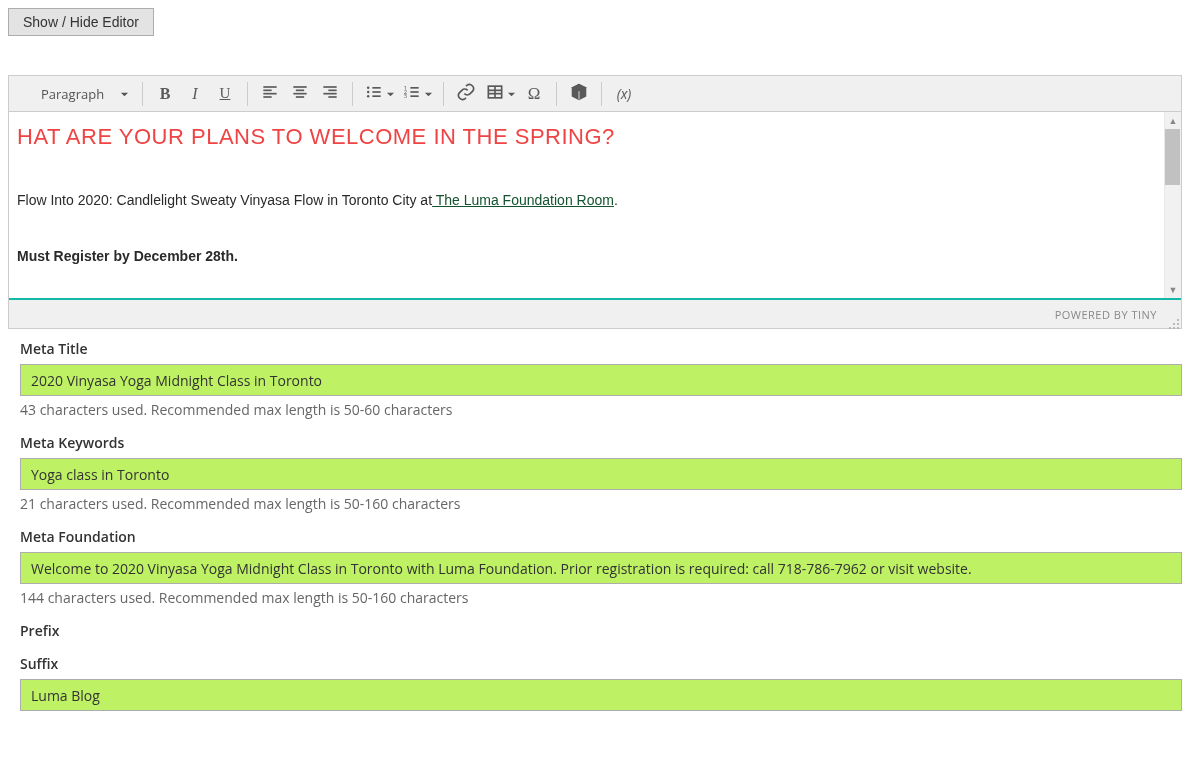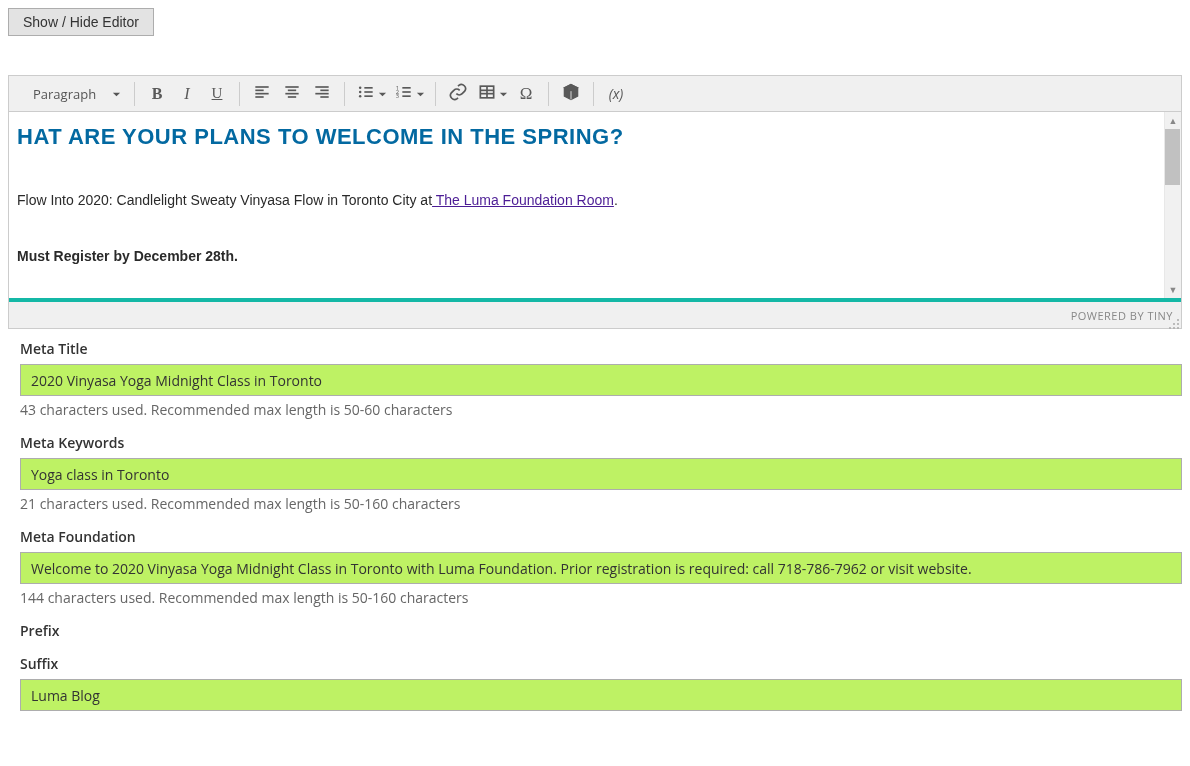--- a/index.html
+++ b/index.html
@@ -23,21 +23,21 @@
   }
   .editor-wrap {
     border: 1px solid #ccc;
     margin-bottom: 10px;
   }
   .toolbar {
     display: flex;
     align-items: center;
     background: #f0f0f0;
     border-bottom: 1px solid #ccc;
-    padding: 3px 14px;
+    padding: 3px 22px;
     min-height: 36px;
   }
   .tb-group {
     display: flex;
     align-items: center;
     padding: 0 4px;
   }
   .tb-sep {
     width: 1px;
     height: 24px;
@@ -76,33 +76,33 @@
   .content-inner {
     position: absolute;
     left: 0; top: 0;
     width: calc(100% - 18px);
     height: 100%;
     padding: 12px 8px;
     overflow: hidden;
   }
   .heading-line {
     font-family: Tahoma, Geneva, sans-serif;
-    font-weight: 700;
+    font-weight: 400;
     font-size: 22px;
     letter-spacing: 0.5px;
-    color: #0369a1;
+    color: #ef4444;
     margin-bottom: 42px;
   }
   .body-line {
     font-family: Tahoma, Geneva, sans-serif;
     font-size: 14px;
     color: #2a2a2a;
     margin-bottom: 40px;
   }
-  .body-line a { color: #4c1d95; text-decoration: underline; }
+  .body-line a { color: #14532d; text-decoration: underline; }
   .bold-line {
     font-family: Tahoma, Geneva, sans-serif;
     font-weight: 700;
     font-size: 14px;
     color: #2a2a2a;
   }
   .scroll-track {
     position: absolute;
     right: 0; top: 0;
     width: 17px;
@@ -132,23 +132,23 @@
     height: 56px;
     background: #c1c1c1;
     border-radius: 0;
     cursor: pointer;
   }
   .statusbar {
     display: flex;
     align-items: center;
     justify-content: flex-end;
     background: #f0f0f0;
-    border-top: 4px solid #14b8a6;
+    border-top: 2px solid #14b8a6;
     height: 30px;
-    padding: 0 8px;
+    padding: 0 24px;
     position: relative;
   }
   .powered {
     font-size: 11px;
     color: #888;
     letter-spacing: 0.5px;
   }
   .resize-handle {
     position: absolute;
     right: 1px;

